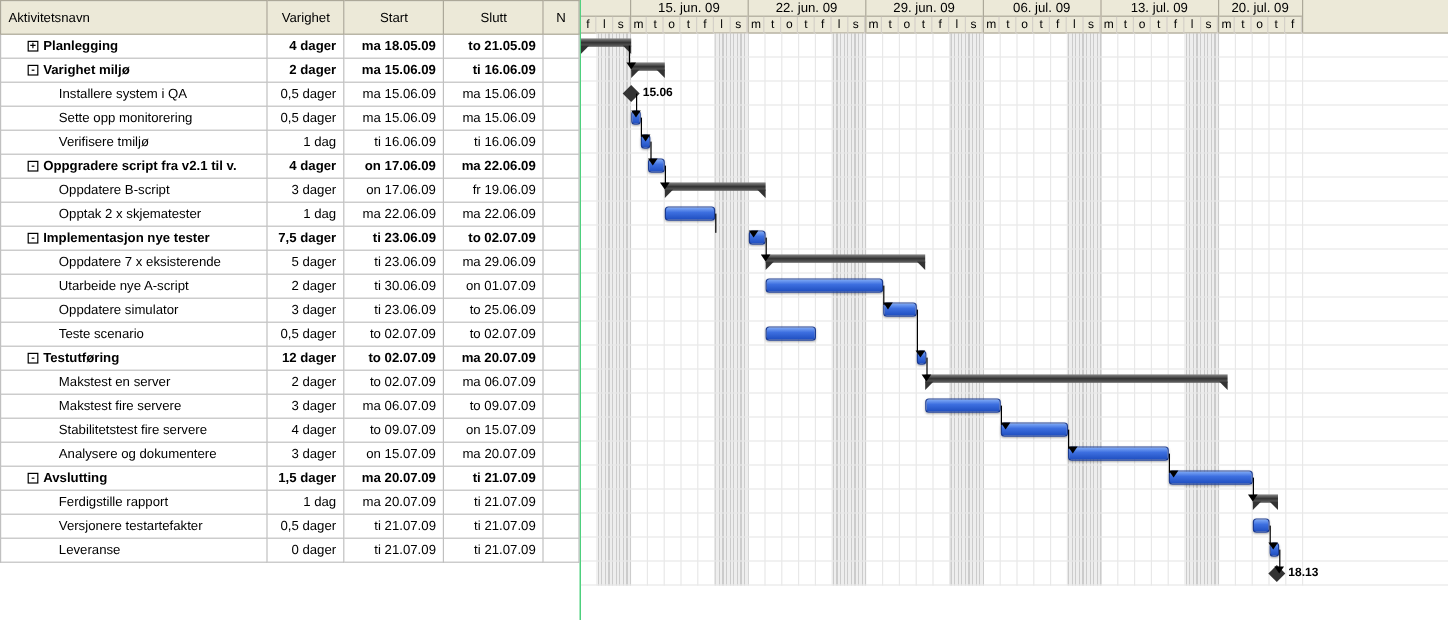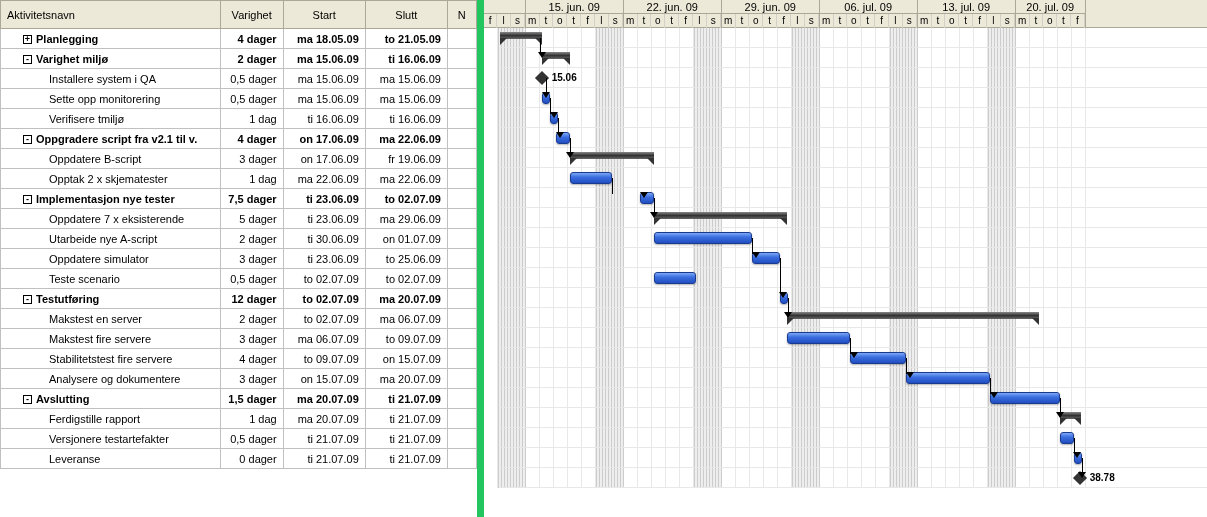--- a/index.html
+++ b/index.html
@@ -1,18 +1,18 @@
 <!DOCTYPE html>
 <html><head>
 <meta charset="utf-8">
 <style>
 * { box-sizing: border-box; margin: 0; padding: 0; }
 body { font-family: Arial, sans-serif; font-size: 11px; color: #000; background: #fff; overflow: hidden; width: 1207px; height: 517px; }
 .container { display: flex; width: 1207px; height: 517px; }
-.left-panel { width: 498px; border-right: 7px solid #22c55e; }
+.left-panel { width: 498px; border-right: 1px solid #22c55e; }
 .right-panel { width: 745px; position: relative; overflow: hidden; }
 
 
 table { border-collapse: collapse; width: 100%; }
 th { background: #ece9d8; border: 1px solid #aca899; padding: 4px 6px; font-weight: normal; text-align: left; height: 28px; font-size: 11px; }
 th.center { text-align: center; }
 td { border: 1px solid #c0c0c0; padding: 3px 6px; height: 20px; white-space: nowrap; overflow: hidden; }
 td.right { text-align: right; }
 td.indent1 { padding-left: 22px; }
 td.indent2 { padding-left: 48px; }
@@ -340,21 +340,21 @@
           <div class="weekday-col bordered"></div>
           <div class="weekday-col bordered"></div>
           <div class="weekday-col bordered"></div>
           <div class="weekend-col"></div>
           <div class="weekday-col bordered"></div>
           <div class="weekday-col bordered"></div>
           <div class="weekday-col bordered"></div>
           <div class="weekday-col bordered"></div>
           <div class="weekday-col bordered"></div>
         </div>
-      <div id="gantt-bars" style="position:absolute;top:0;left:16px;right:0;">
+      <div id="gantt-bars" style="position:absolute;top:0;left:0;right:0;">
           <div class="gantt-row">
             <div class="summary-bar" style="left: 0px; width: 42px;"></div>
           </div>
           <div class="gantt-row">
             <div class="summary-bar" style="left: 42px; width: 28px;"></div>
           </div>
           <div class="gantt-row">
             <div class="milestone" style="left: 37px;"></div>
             <div class="milestone-label" style="left: 52px;">15.06</div>
           </div>
@@ -410,21 +410,21 @@
             <div class="summary-bar" style="left: 560px; width: 21px;"></div>
           </div>
           <div class="gantt-row">
             <div class="bar" style="left: 560px; width: 14px;"></div>
           </div>
           <div class="gantt-row">
             <div class="bar" style="left: 574px; width: 8px;"></div>
           </div>
           <div class="gantt-row">
             <div class="milestone" style="left: 575px;"></div>
-            <div class="milestone-label" style="left: 590px;">38.78</div>
+            <div class="milestone-label" style="left: 590px;">18.13</div>
           </div>
           <div class="link-line-v" style="left: 40px; top: 10px; height: 16px;"></div>
           <div class="arrow arrow-down" style="position: absolute; left: 38px; top: 24px;"></div>
           <div class="link-line-v" style="left: 46px; top: 50px; height: 16px;"></div>
           <div class="arrow arrow-down" style="position: absolute; left: 42px; top: 64px;"></div>
           <div class="link-line-v" style="left: 50px; top: 70px; height: 16px;"></div>
           <div class="arrow arrow-down" style="position: absolute; left: 50px; top: 84px;"></div>
           <div class="link-line-v" style="left: 58px; top: 90px; height: 16px;"></div>
           <div class="arrow arrow-down" style="position: absolute; left: 56px; top: 104px;"></div>
           <div class="link-line-v" style="left: 70px; top: 110px; height: 16px;"></div>

